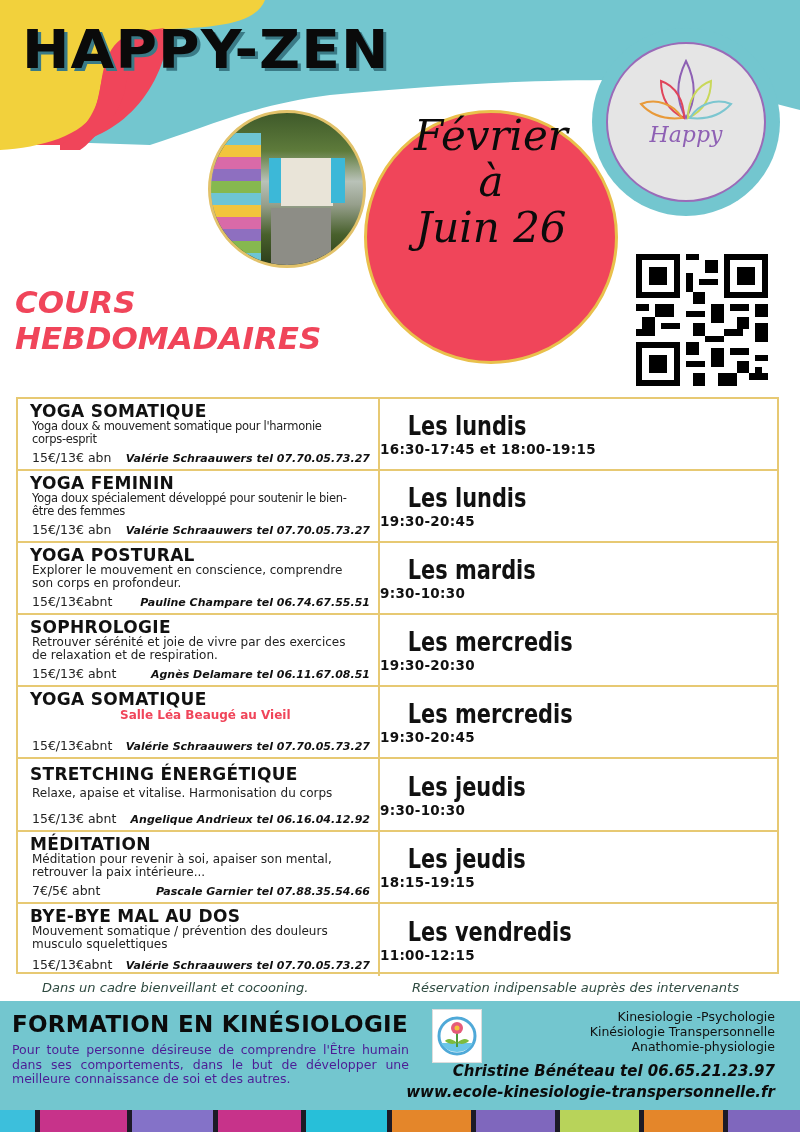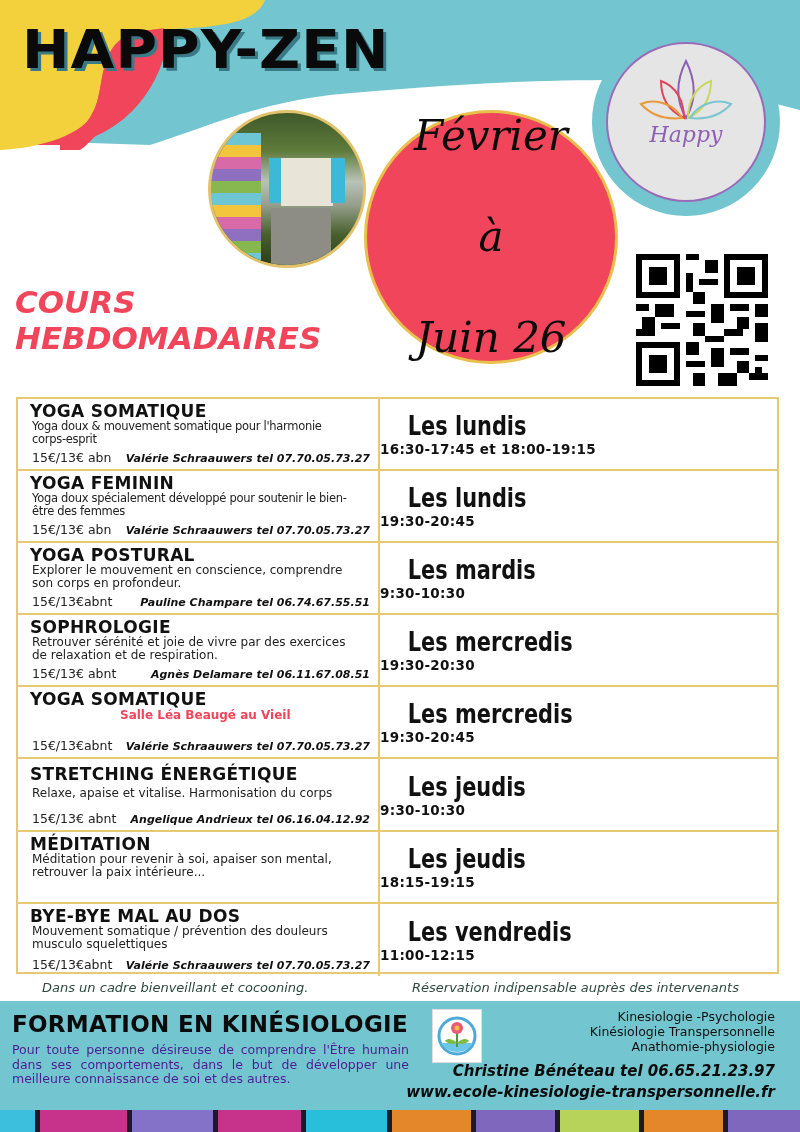--- a/index.html
+++ b/index.html
@@ -40,21 +40,21 @@
   .photo .wall { position: absolute; left: 0; top: 20px; width: 50px; height: 140px;
     background: repeating-linear-gradient(180deg, #6ec5d4 0 12px, #f2c53d 12px 24px, #d96aa8 24px 36px, #8e6fc0 36px 48px, #86b84f 48px 60px); }
   .photo .door { position: absolute; left: 70px; top: 45px; width: 52px; height: 48px; background: #e9e4d8; }
   .photo .shutter1 { position: absolute; left: 58px; top: 45px; width: 14px; height: 45px; background: #3cb8d8; }
   .photo .shutter2 { position: absolute; left: 120px; top: 45px; width: 14px; height: 45px; background: #3cb8d8; }
   .photo .path { position: absolute; left: 60px; top: 95px; width: 60px; height: 70px; background: #8d8d86; }
 
   .date-circle {
     position: absolute; left: 364px; top: 110px; width: 254px; height: 254px; border-radius: 50%;
     background: #f0455a; border: 3px solid #e9c04b;
-    display: flex; flex-direction: column; align-items: center; justify-content: space-between;
+    display: flex; flex-direction: column; align-items: center; justify-content: flex-start;
     font-family: "DejaVu Serif", serif; font-style: italic; color: #0b0b0b;
   }
   .date-circle span { font-size: 42px; line-height: 46px; }
 
   .qr { position: absolute; left: 636px; top: 254px; width: 132px; height: 132px; }
 
   .cours {
     position: absolute; left: 15px; top: 284px; font-family: "DejaVu Sans", sans-serif;
     font-weight: bold; font-style: italic; color: #f0455a; font-size: 31px; line-height: 36px;
   }
@@ -276,20 +276,24 @@
     <div class="cell-right">
       <div class="day">Les jeudis</div>
       <div class="time">9:30-10:30</div>
     </div>
   </div>
 
   <div class="row">
     <div class="cell-left">
       <div class="course-name">MÉDITATION</div>
       <div class="course-desc">Méditation pour revenir à soi, apaiser son mental, retrouver la paix intérieure...</div>
+      <div class="course-bottom">
+        <span class="course-price">7€/5€ abnt</span>
+        <span class="course-contact">Pascale Garnier  tel 07.88.35.54.66</span>
+      </div>
     </div>
     <div class="cell-right">
       <div class="day">Les jeudis</div>
       <div class="time">18:15-19:15</div>
     </div>
   </div>
 
   <div class="row">
     <div class="cell-left">
       <div class="course-name">BYE-BYE MAL AU DOS</div>

